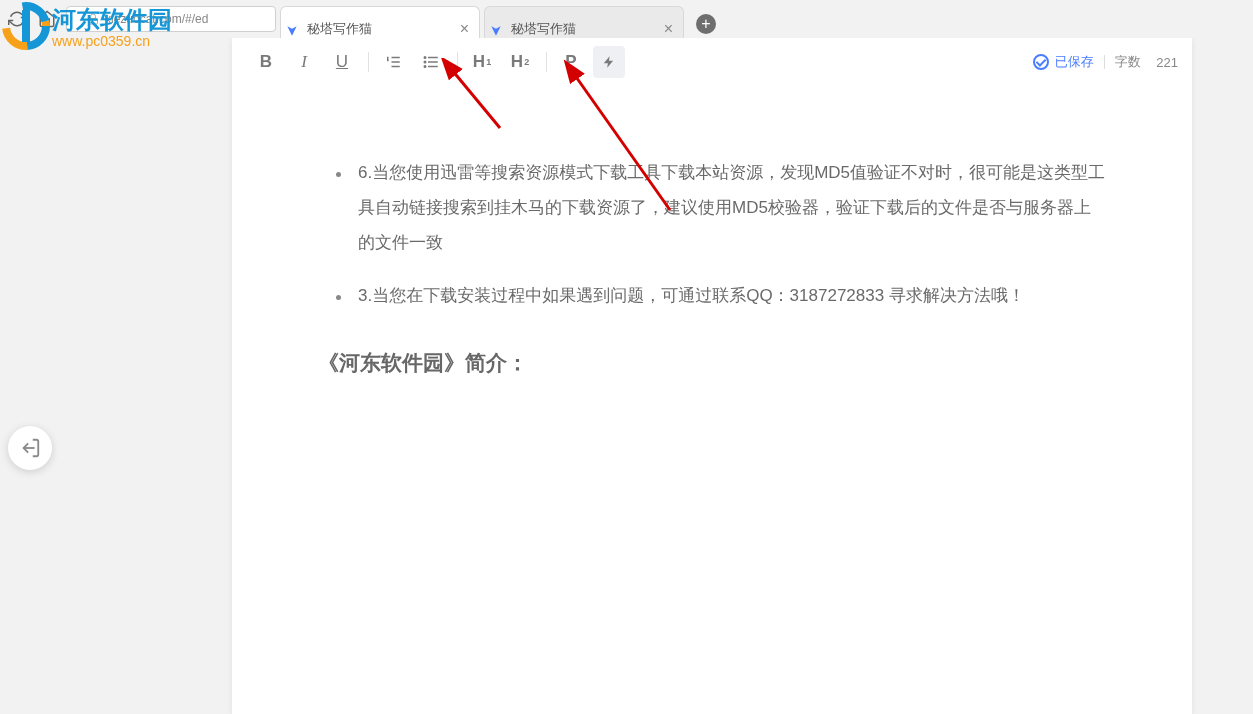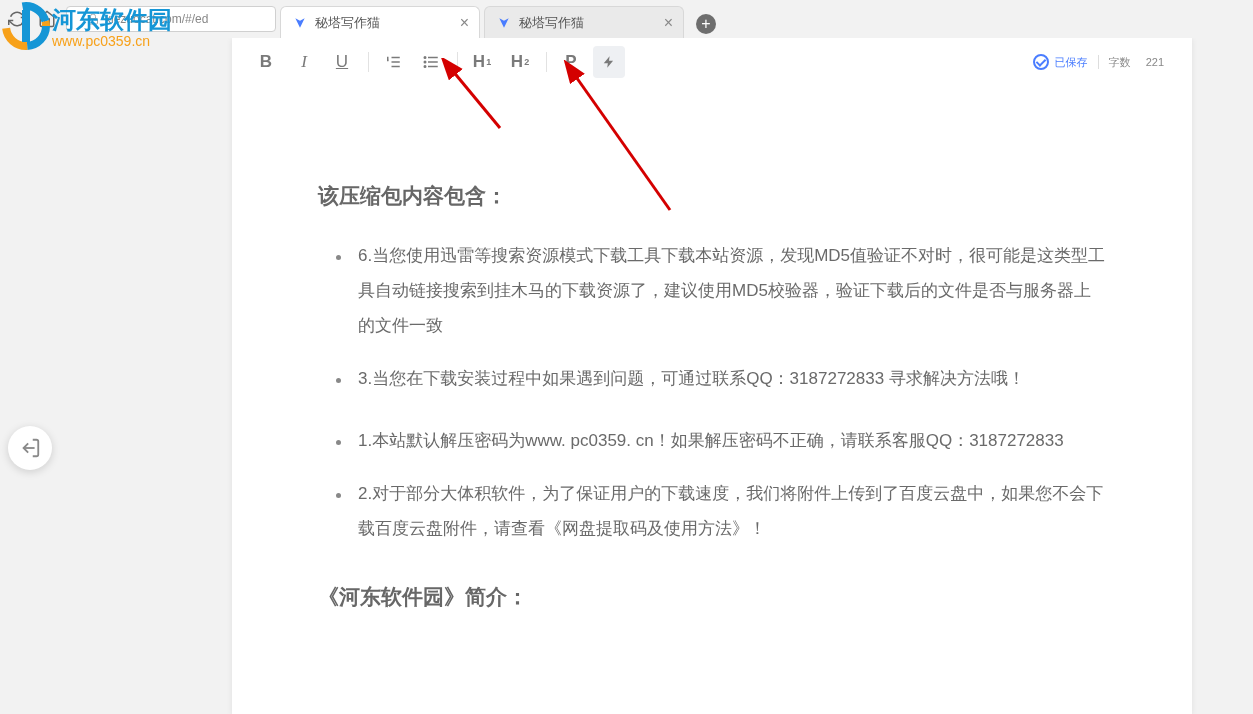--- a/index.html
+++ b/index.html
@@ -2,35 +2,35 @@
 <html><head>
 <meta charset="utf-8">
 <style>
 *{margin:0;padding:0;box-sizing:border-box;font-family:"Microsoft YaHei","PingFang SC",Arial,sans-serif}
 body{background:#f2f2f2;width:1253px;height:714px;overflow:hidden;position:relative}
 .browser-bar{height:38px;background:#f2f2f2;display:flex;align-items:center;padding:0 8px;position:relative;z-index:5}
 .nav-icons{display:flex;align-items:center;gap:12px;margin-right:10px}
 .nav-icon{width:18px;height:18px;color:#666;cursor:pointer;display:flex;align-items:center;justify-content:center}
 .addr-box{display:flex;align-items:center;background:#fff;border:1px solid #d0d0d0;border-radius:4px;height:26px;padding:0 20px;width:210px;font-size:12px;color:#888}
 .tabs{display:flex;align-items:flex-end;height:38px}
-.tab{display:flex;align-items:center;height:32px;padding:0 12px;background:#fff;border:1px solid #d8d8d8;border-bottom:none;border-radius:6px 6px 0 0;margin-left:4px;min-width:200px;font-size:13px;color:#555;position:relative}
+.tab{display:flex;align-items:flex-end;height:32px;padding:0 4px;background:#fff;border:1px solid #d8d8d8;border-bottom:none;border-radius:6px 6px 0 0;margin-left:4px;min-width:200px;font-size:13px;color:#555;position:relative}
 .tab.inactive{background:#eaeaea}
 .tab-favicon{width:14px;height:14px;margin-right:8px}
 .tab-close{position:absolute;right:10px;font-size:16px;color:#888;cursor:pointer}
 .add-tab{width:28px;height:28px;display:flex;align-items:center;justify-content:center;cursor:pointer;margin-left:8px}
 .add-tab-circle{width:20px;height:20px;border-radius:50%;background:#6e6e6e;color:#fff;display:flex;align-items:center;justify-content:center;font-size:16px;line-height:1}
 .workspace{position:absolute;top:38px;left:0;right:0;bottom:0;background:#f2f2f2}
 .editor-card{position:absolute;left:232px;top:0;width:960px;height:100%;background:#fff;box-shadow:0 1px 6px rgba(0,0,0,.08)}
 .toolbar{height:48px;display:flex;align-items:center;padding:0 18px;position:relative}
 .tb-btn{width:32px;height:32px;display:flex;align-items:center;justify-content:center;color:#7a7a7a;cursor:pointer;font-size:17px;margin-right:6px;border-radius:4px}
 .tb-btn.h-btn{font-weight:700;font-family:Georgia,serif}
 .tb-btn sub{font-size:9px;margin-left:1px}
 .tb-sep{width:1px;height:20px;background:#e2e2e2;margin:0 8px 0 4px}
 .tb-btn.bg{background:#eef0f3}
-.status-right{position:absolute;right:28px;display:flex;align-items:center;font-size:11px;color:#888;gap:10px}
+.status-right{position:absolute;right:14px;display:flex;align-items:center;font-size:13px;color:#888;gap:10px}
 .status-item{display:flex;align-items:center;gap:6px}
 .check-circle{width:16px;height:16px;border:2px solid #4a7dff;border-radius:50%;display:flex;align-items:center;justify-content:center}
 .check-circle::after{content:"";width:4px;height:7px;border:solid #4a7dff;border-width:0 2px 2px 0;transform:rotate(45deg);margin-top:-2px}
 .status-sep{width:1px;height:14px;background:#ddd}
 .content{padding:70px 86px 0 86px;color:#6a6a6a;font-size:17px;line-height:2.05}
 .content h3{font-size:21px;font-weight:700;color:#676767;margin:18px 0 22px 0}
 .content ul{list-style:none;margin-left:18px;margin-bottom:28px}
 .content li{position:relative;padding-left:22px;margin-bottom:18px}
 .content li::before{content:"";position:absolute;left:0;top:16px;width:5px;height:5px;background:#888;border-radius:50%}
 .watermark{position:absolute;top:0;left:0;z-index:20;pointer-events:none}
@@ -132,28 +132,23 @@
           <span style="color:#4a7dff">已保存</span>
         </div>
         <div class="status-sep"></div>
         <div class="status-item">
           <span>字数</span>&nbsp;<span>221</span>
         </div>
       </div>
     </div>
 
     <div class="content">
-      <h3>该压缩包内容包含：</h3>
       <ul>
         <li>6.当您使用迅雷等搜索资源模式下载工具下载本站资源，发现MD5值验证不对时，很可能是这类型工具自动链接搜索到挂木马的下载资源了，建议使用MD5校验器，验证下载后的文件是否与服务器上的文件一致</li>
         <li>3.当您在下载安装过程中如果遇到问题，可通过联系QQ：3187272833 寻求解决方法哦！</li>
-      </ul>
-      <ul>
-        <li>1.本站默认解压密码为www. pc0359. cn！如果解压密码不正确，请联系客服QQ：3187272833</li>
-        <li>2.对于部分大体积软件，为了保证用户的下载速度，我们将附件上传到了百度云盘中，如果您不会下载百度云盘附件，请查看《网盘提取码及使用方法》！</li>
       </ul>
       <h3>《河东软件园》简介：</h3>
     </div>
   </div>
 
   <div class="side-btn">
     <svg viewBox="0 0 24 24" fill="none" stroke-width="2">
         <path d="M15 3h4a2 2 0 012 2v14a2 2 0 01-2 2h-4"></path>
         <polyline points="10 17 5 12 10 7"></polyline>
         <line x1="5" y1="12" x2="17" y2="12"></line>

